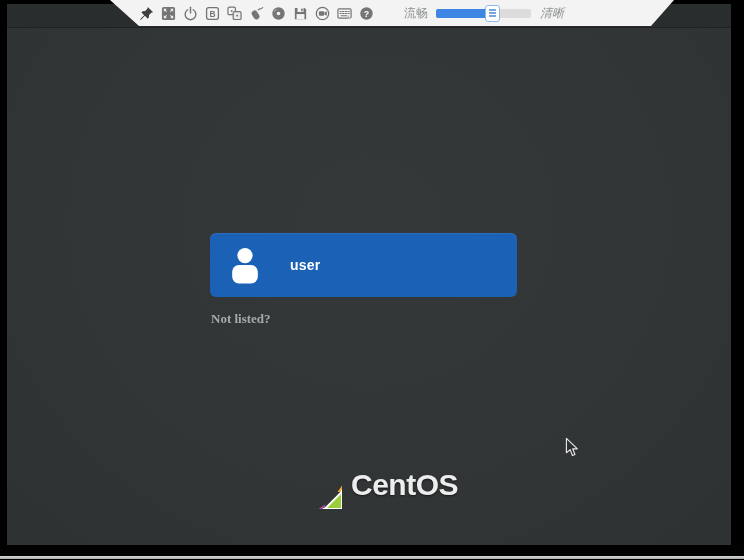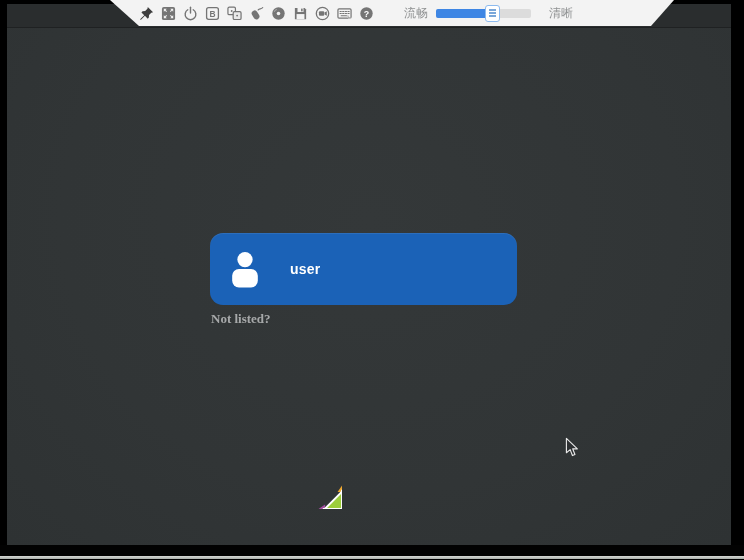--- a/index.html
+++ b/index.html
@@ -18,22 +18,22 @@
   .gdm-topbar {
     position:absolute; left:0; top:0; width:100%; height:24px;
     background:#2a2d2e; border-bottom:1px solid rgba(0,0,0,.25);
     display:flex; align-items:center; justify-content:flex-end;
     gap:10px; padding-right:10px;
   }
   .tray-btn { background:none; border:none; display:flex; align-items:center; cursor:default; padding:0; }
 
   
   .user-tile {
-    position:absolute; left:203px; top:229px; width:307px; height:72px;
-    border-radius:13px; display:flex; align-items:center; cursor:default;
+    position:absolute; left:203px; top:229px; width:307px; height:64px;
+    border-radius:6px; display:flex; align-items:center; cursor:default;
     border:none; box-shadow:inset 0 1px 0 rgba(255,255,255,.08);
   }
   .avatar { margin-left:17px; display:flex; }
   .user-name { margin-left:27px; color:#fff; font-size:14px; font-weight:700; letter-spacing:.2px; }
   .not-listed {
     position:absolute; left:204px; top:307px; color:#a7a9aa;
     font-size:13px; font-weight:600; cursor:default; background:none; border:none;
     font-family:Liberation Serif, serif;
   }
   
@@ -50,21 +50,21 @@
     display:flex; align-items:center; padding-left:33px;
     z-index:5;
   }
   .tb-icons { display:flex; align-items:center; gap:7px; }
   .tb-btn {
     width:15px; height:16px; background:none; border:none; padding:0;
     display:flex; align-items:center; justify-content:center; cursor:default;
   }
   .q-label { font-size:12px; color:#8f9192; white-space:nowrap; }
   .q-left { margin-left:30px; }
-  .q-right { margin-left:18px; }
+  .q-right { margin-left:9px;font-style:italic; }
   .slider { position:relative; margin-left:8px; width:95px; height:26px; }
   .slider-track {
     position:absolute; left:0; top:8.5px; width:100%; height:9px;
     background:#dcdcdc; border-radius:2px;
   }
   .slider-fill { position:absolute; left:0; top:8.5px; height:9px; border-radius:2px 0 0 2px; }
   .slider-handle {
     position:absolute; top:4.5px; width:15px; height:17px;
     background:#fff; border:1.5px solid #8cbaef; border-radius:3px;
     display:flex; flex-direction:column; align-items:center; justify-content:center; gap:1.5px;
@@ -207,20 +207,21 @@
     </button>
 
     <button class="not-listed">Not listed?</button>
 
     <div class="brand">
       <span style="display:flex;">
         <svg width="48" height="48" viewBox="-25 -25 50 50">
             <use href="#sym-centos"></use>
           </svg>
       </span>
+      <span class="brand-name">CentOS</span>
     </div>
 
     <span class="cursor" id="cursor-holder" style="left: 558px; top: 433px;">
       <svg width="15" height="21" viewBox="0 0 16 22">
           <use href="#sym-cursor"></use>
         </svg>
     </span>
   </div>
 
   <div class="toolbar">

